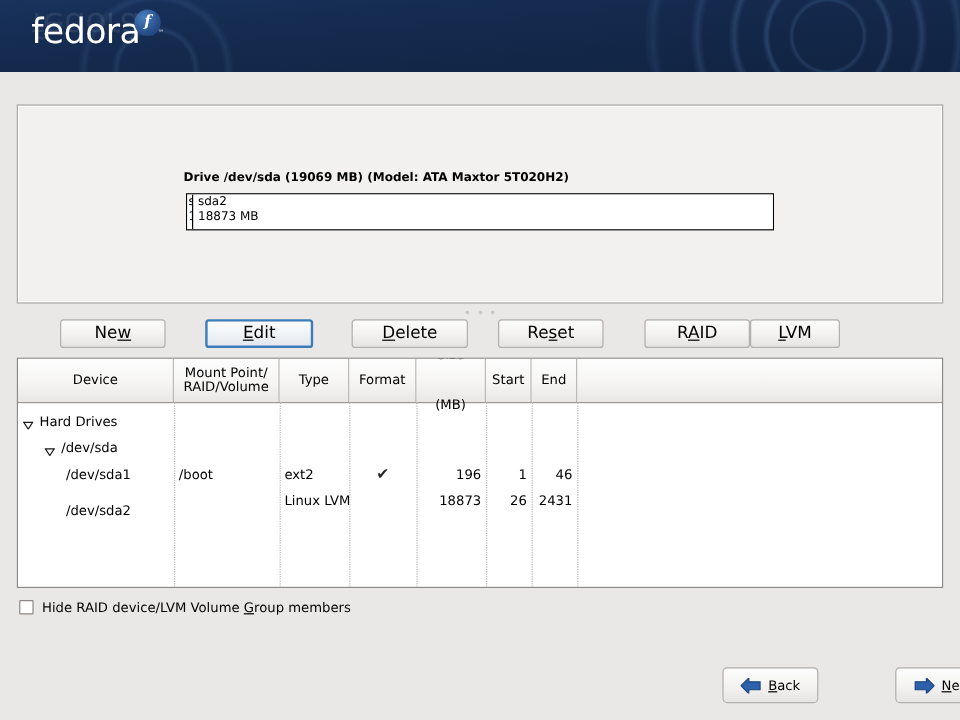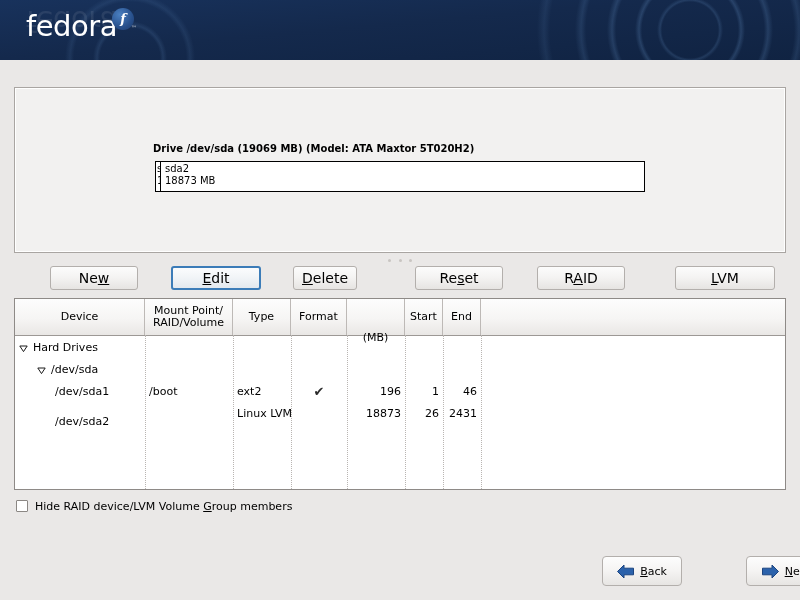--- a/index.html
+++ b/index.html
@@ -219,21 +219,21 @@
     position: relative;
     height: 22px;
     display: flex;
     align-items: center;
   }
   .cell {
     position: relative;
     box-sizing: border-box;
     height: 22px;
     display: flex;
-    align-items: center;
+    align-items: flex-end;
     font-size: 11px;
     color: #000000;
     padding: 0 4px;
     overflow: hidden;
     white-space: nowrap;
   }
   .cell.num { justify-content: flex-end; }
   .cell.ctr { justify-content: center; }
   
   .col-sep {
@@ -330,30 +330,30 @@
   <i></i>
 </div>
 
 <div class="btn-row" id="action-button-row">
     <div class="btn" style="left: 36px; width: 88px;">
       <span><span>Ne</span><span class="mn">w</span><span></span></span>
     </div>
     <div class="btn focused" style="left: 157px; width: 90px;">
       <span><span></span><span class="mn">E</span><span>dit</span></span>
     </div>
-    <div class="btn" style="left: 279px; width: 64px;">
+    <div class="btn" style="left: 279px; width: 97px;">
       <span><span></span><span class="mn">D</span><span>elete</span></span>
     </div>
     <div class="btn" style="left: 401px; width: 88px;">
       <span><span>Re</span><span class="mn">s</span><span>et</span></span>
     </div>
     <div class="btn" style="left: 523px; width: 88px;">
       <span><span>R</span><span class="mn">A</span><span>ID</span></span>
     </div>
-    <div class="btn" style="left: 661px; width: 100px;">
+    <div class="btn" style="left: 611px; width: 75px;">
       <span><span></span><span class="mn">L</span><span>VM</span></span>
     </div>
   </div>
 
 <div class="table-frame">
   <div class="thead" id="table-header-row">
       <div class="th" style="width: 130px; flex: 0 0 130px;">
         <span>Device</span>
       </div>
       <div class="th" style="width: 88px; flex: 0 0 88px;">

